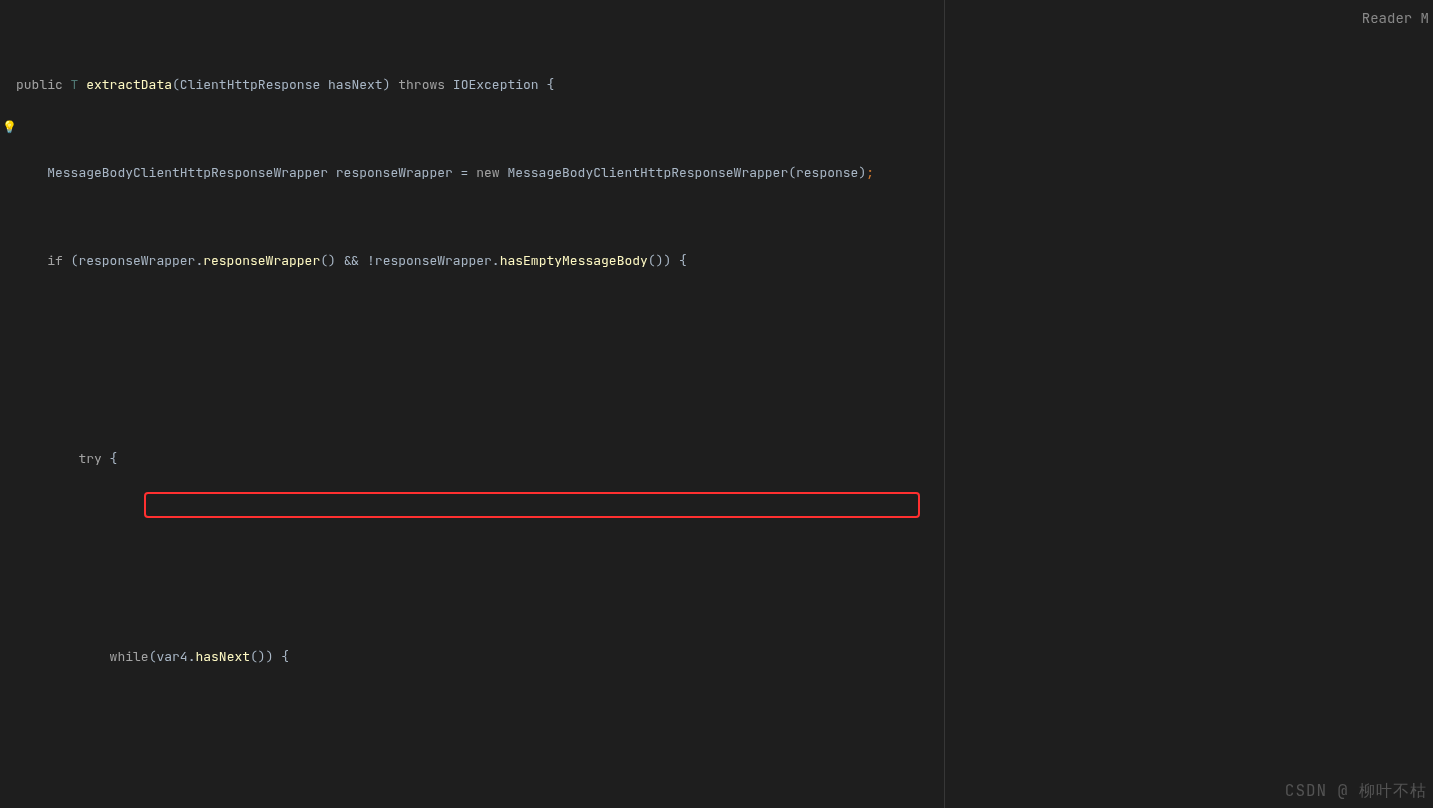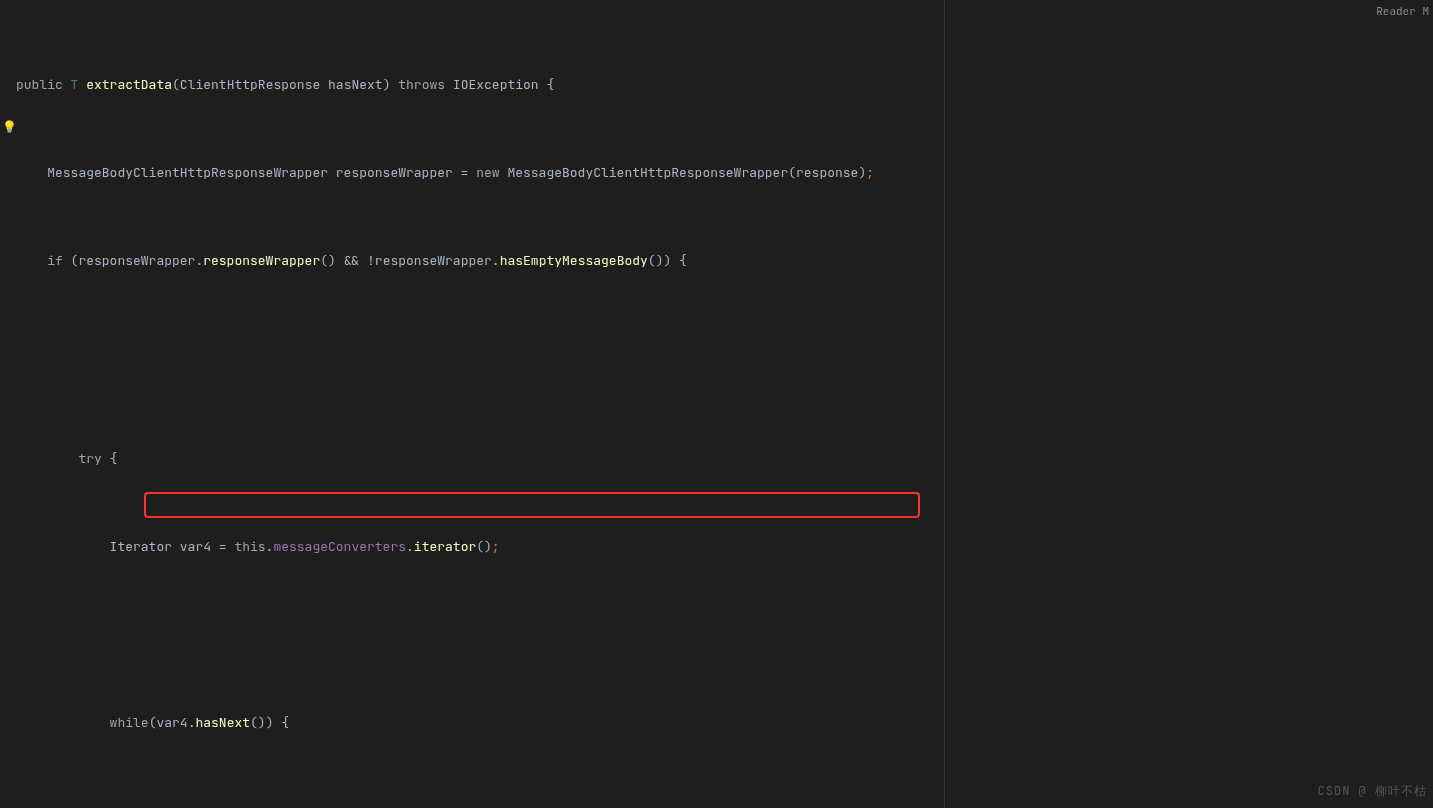--- a/index.html
+++ b/index.html
@@ -11,22 +11,22 @@
   .hl-red{background:#4d1f1f}
   .full-row{position:absolute;left:0;width:1433px;height:22px;z-index:-1}
   .caret-line{position:absolute;left:0;width:1433px;height:22px;background:#0000a0;z-index:-1}
   .right-margin{position:absolute;left:944px;top:0;width:1px;height:100%;background:#373737;z-index:0}
   .box{position:absolute;border:2px solid #ff3030;border-radius:4px;pointer-events:none}
   .kw{color:#a3a3a3}
   .fn{color:#fef9c3}
   .field{color:#9876aa}
   .tp{color:#507874}
   .semi{color:#cc7832}
-  .reader{position:absolute;right:4px;top:0;color:#888;font-size:11px}
-  .watermark{position:absolute;right:6px;bottom:6px;color:#777;font-size:12px;opacity:.6;letter-spacing:1px}
+  .reader{position:absolute;right:4px;top:7px;color:#888;font-size:14px}
+  .watermark{position:absolute;right:6px;bottom:6px;color:#777;font-size:16px;opacity:.6;letter-spacing:1px}
 </style>
 </head>
 <body>
 
 <div class="editor">
   <div class="right-margin"></div>
   <div class="gutter">
     <div class="bulb">💡</div>
   </div>
   <div class="reader">Reader M</div>
@@ -37,21 +37,20 @@
 
     <div class="line"><div class="full-row hl-red"></div><span>    MessageBodyClientHttpResponseWrapper responseWrapper = </span><span class="kw">new </span><span>MessageBodyClientHttpResponseWrapper(response)</span><span class="semi">;</span></div>
 
     <div class="line"><span>    </span><span class="kw">if </span><span>(responseWrapper.</span><span class="fn">responseWrapper</span><span>() &amp;&amp; !responseWrapper.</span><span class="fn">hasEmptyMessageBody</span><span>()) {</span></div>
 
 
     <div class="line"> </div>
 
     <div class="line"><div class="full-row caret-line"></div><span>        </span><span class="kw">try </span><span>{</span></div>
 
-    <div class="line"><span>            Iterator var4 = </span><span class="kw">this</span><span>.</span><span class="field">messageConverters</span><span>.</span><span class="fn">iterator</span><span>()</span><span class="semi">;</span></div>
 
     <div class="line"> </div>
 
     <div class="line"><span>            </span><span class="kw">while</span><span>(var4.</span><span class="fn">hasNext</span><span>()) {</span></div>
 
     
 
     
 
     

